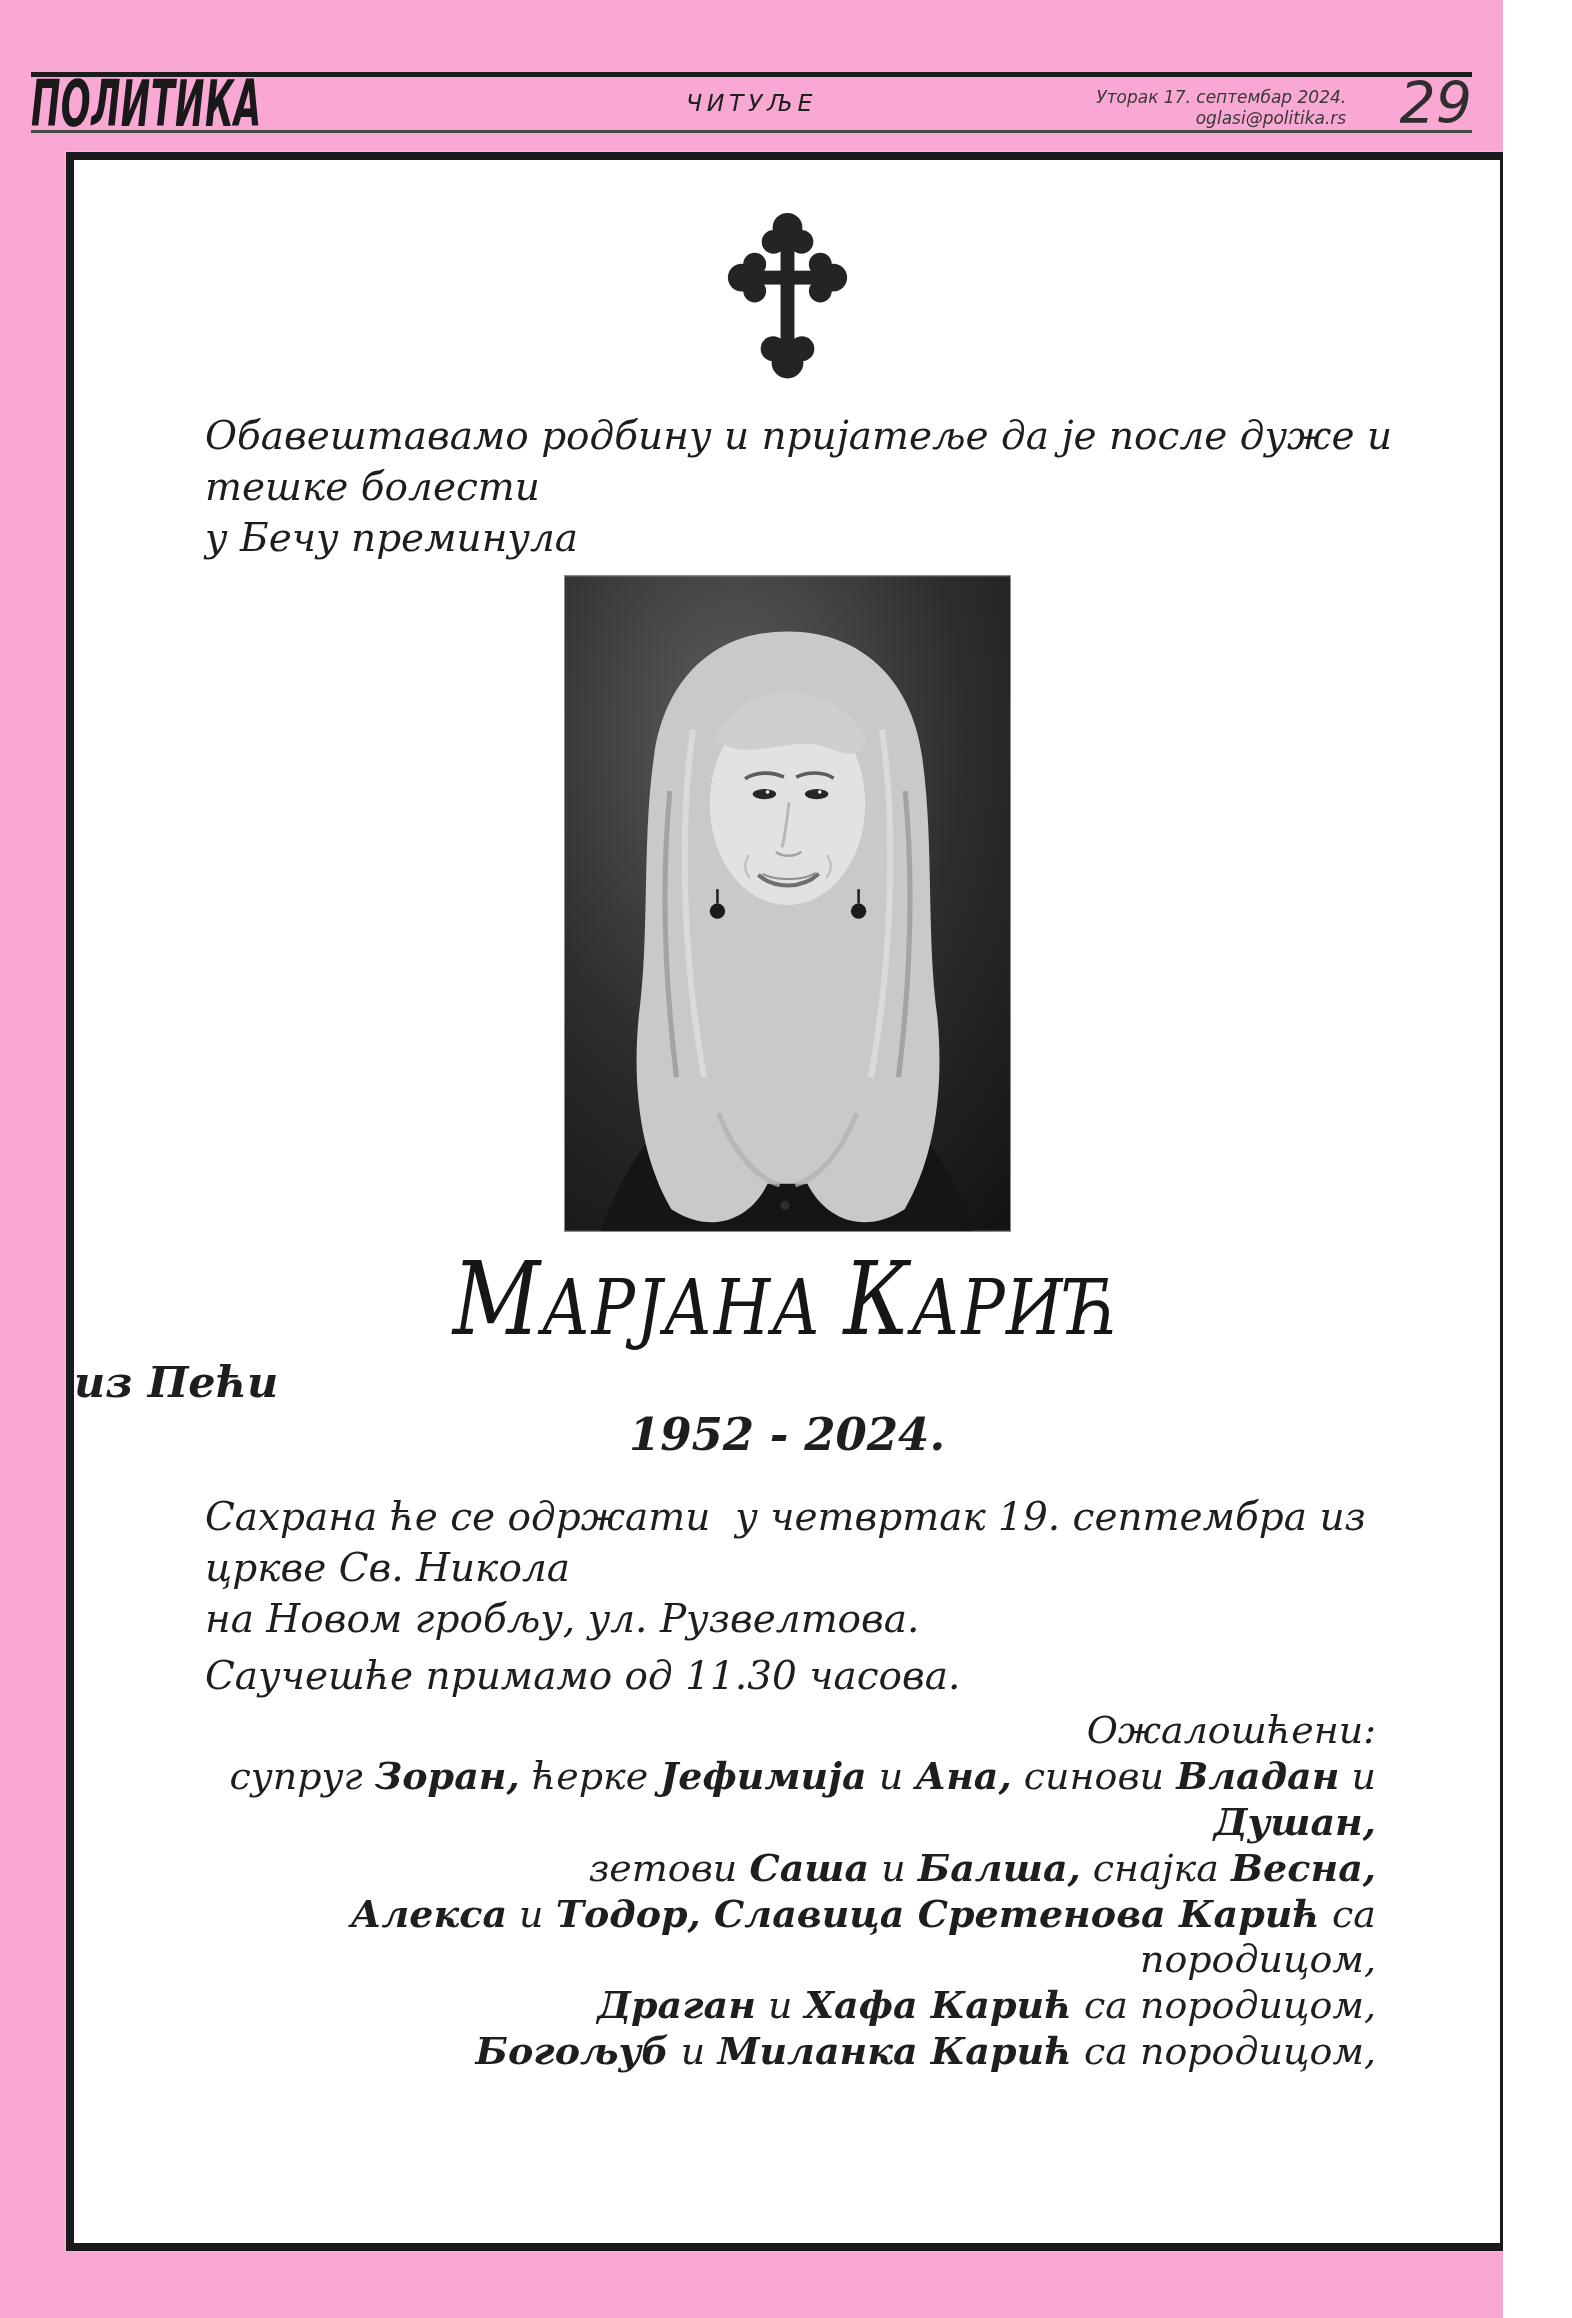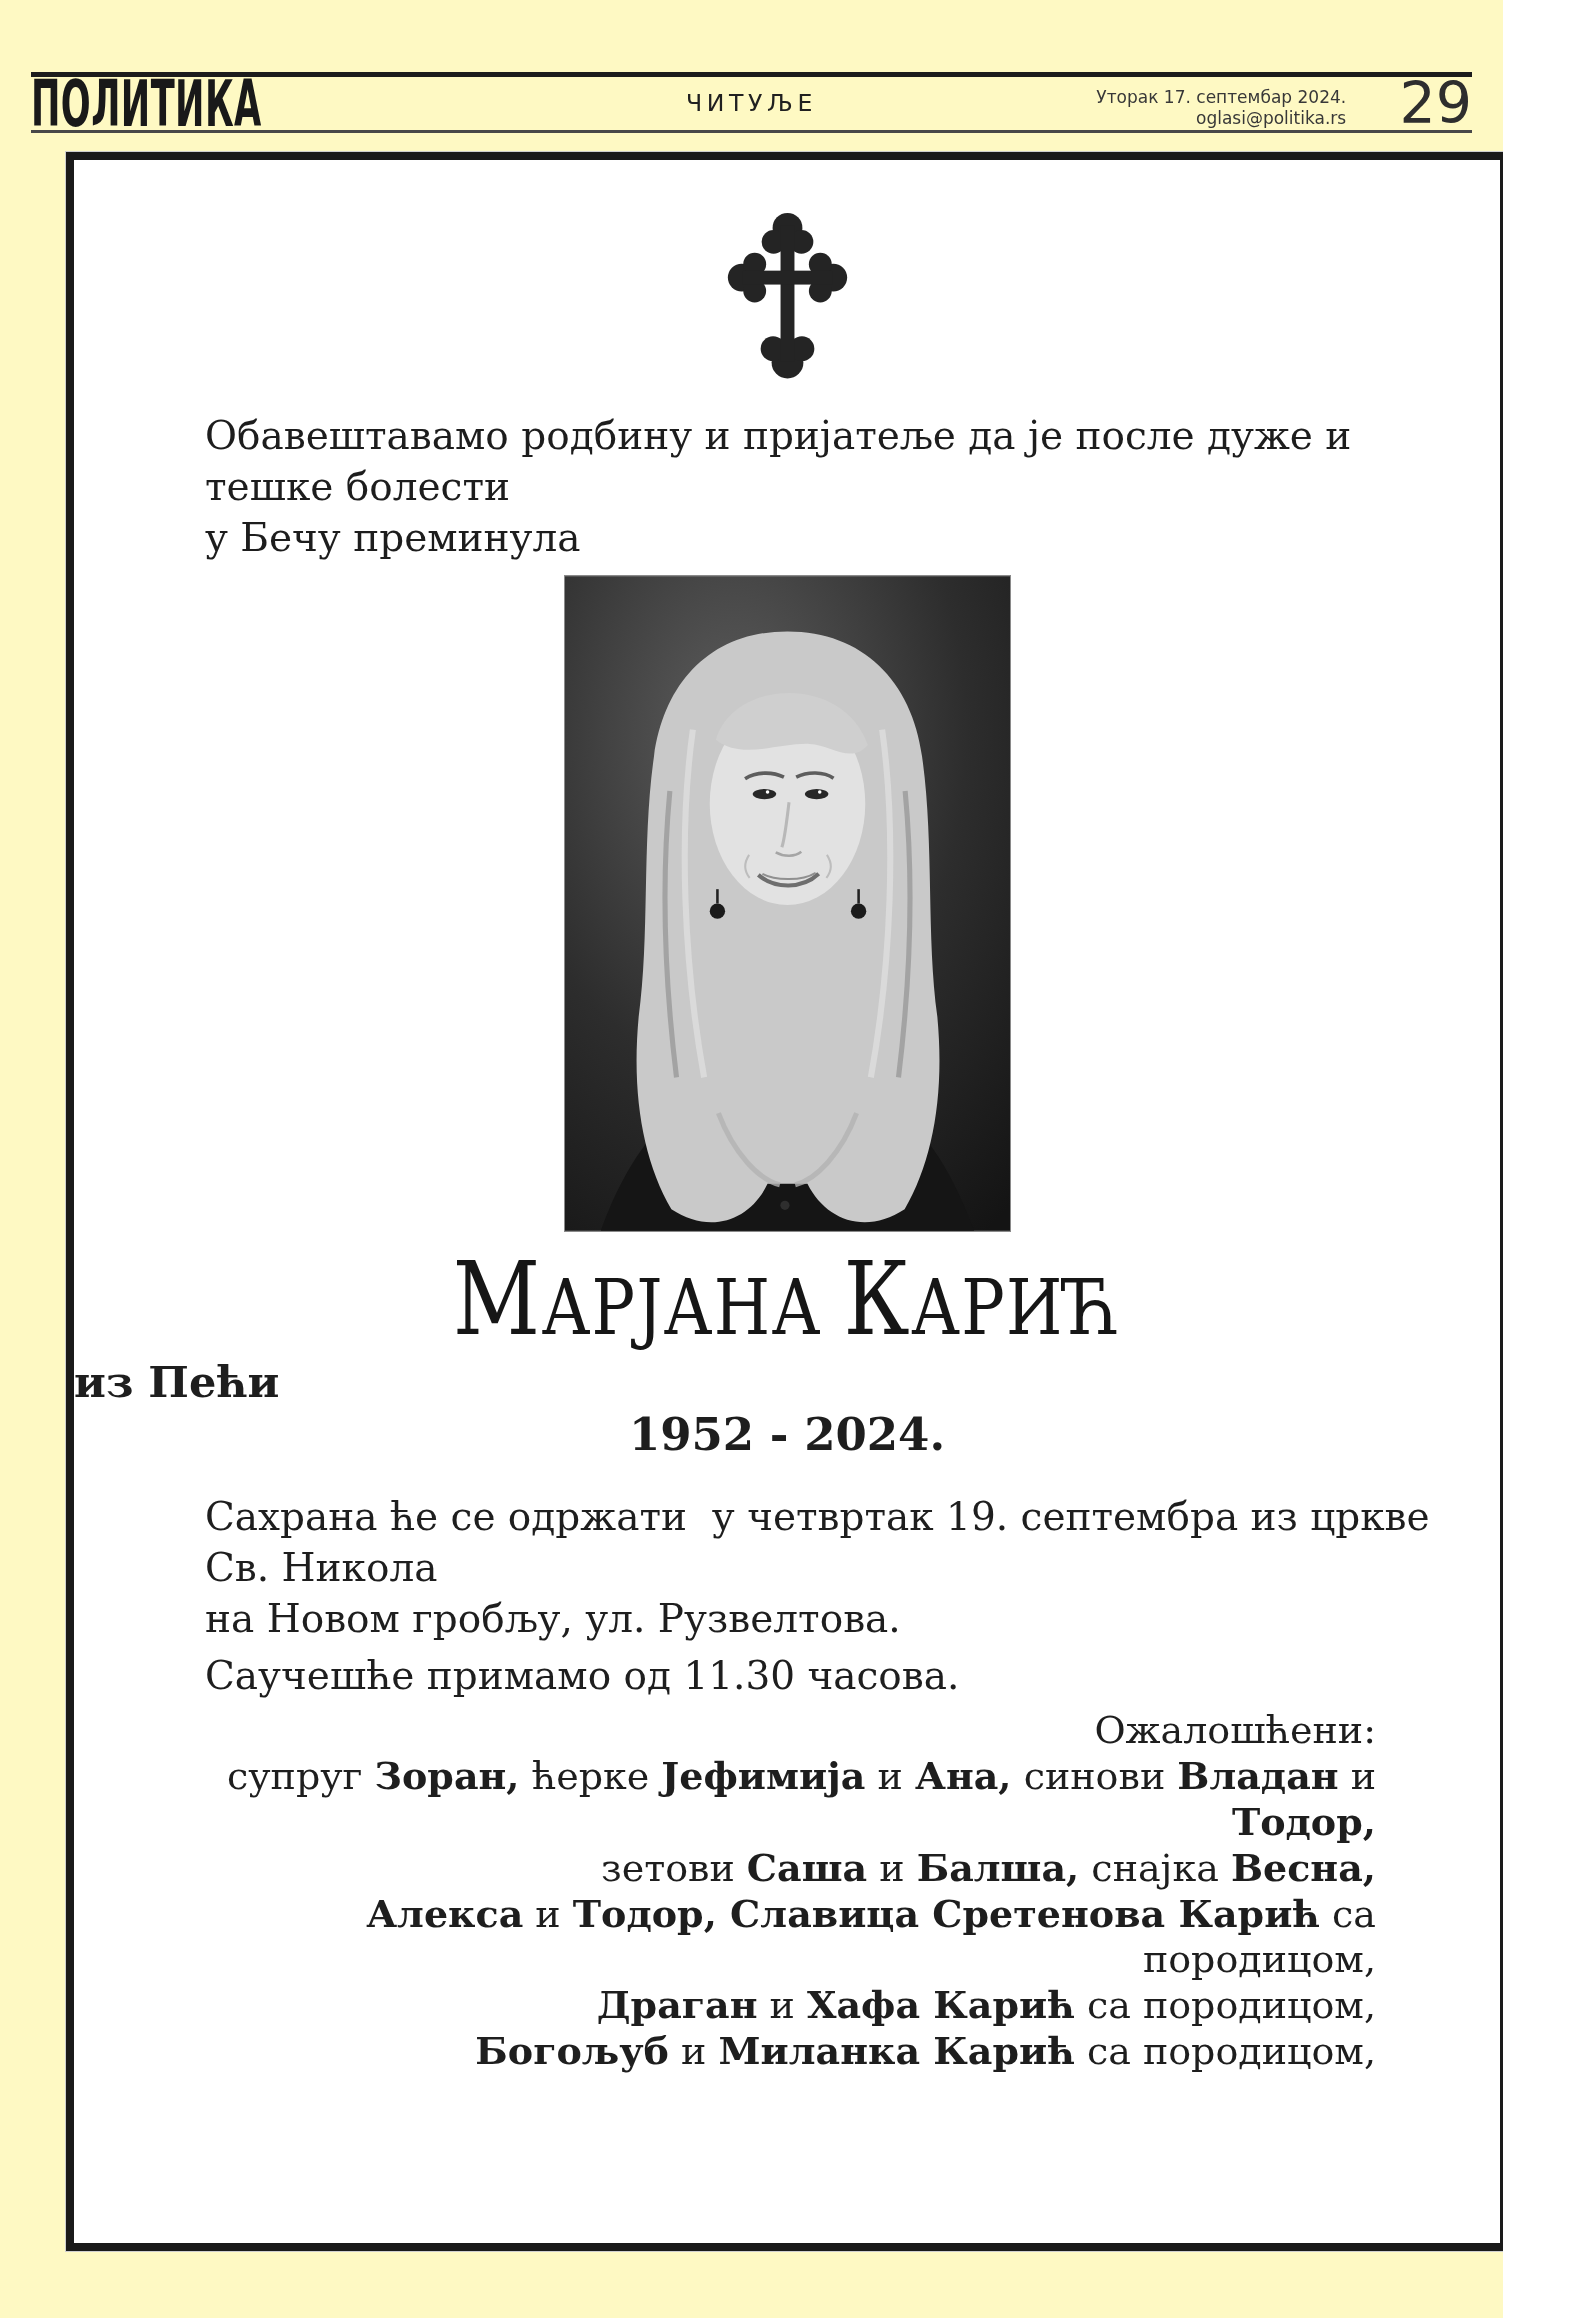--- a/index.html
+++ b/index.html
@@ -1,20 +1,21 @@
 <!DOCTYPE html>
 <html style="font-size:8.2px"><head>
 <meta charset="utf-8">
 <style>
   * { margin:0; padding:0; box-sizing:border-box; }
   html,body { background:#ffffff; }
   .page {
     position:relative; width:1503px; height:2319px;
-    background:#fef9c3; overflow:hidden; color:#1e1e1e;
+    background:#f9a8d4; overflow:hidden; color:#1e1e1e;
     font-family:"DejaVu Serif","Liberation Serif",serif;
+    font-style:italic;
   }
   
   .header { position:absolute; top:72px; left:31px; right:31px; }
   .top-rule { height:4.6px; background:#1c1c1c; }
   .header-row { position:relative; height:53px; display:flex; align-items:center; }
   .masthead {
     font-family:"DejaVu Sans","Liberation Sans",sans-serif;
     font-weight:700; font-size:44px; color:#191919; letter-spacing:0.5px;
     transform:scale(0.80,1.45); transform-origin:left center; white-space:nowrap;
   }
@@ -163,21 +164,21 @@
           <div class="fline">Сахрана ће се одржати  у четвртак 19. септембра из цркве Св. Никола</div>
           <div class="fline">на Новом гробљу, ул. Рузвелтова.</div>
         </div>
         <div class="fpara">
           <div class="fline">Саучешће примамо од 11.30 часова.</div>
         </div>
       </div>
 
     <div class="mourners" id="mourners">
       <div class="m-line">Ожалошћени:</div>
-    <div class="m-line"><span class="">супруг </span><span class="b">Зоран,</span><span class=""> ћерке </span><span class="b">Јефимија</span><span class=""> и </span><span class="b">Ана,</span><span class=""> синови </span><span class="b">Владан</span><span class=""> и </span><span class="b">Тодор,</span></div>
+    <div class="m-line"><span class="">супруг </span><span class="b">Зоран,</span><span class=""> ћерке </span><span class="b">Јефимија</span><span class=""> и </span><span class="b">Ана,</span><span class=""> синови </span><span class="b">Владан</span><span class=""> и </span><span class="b">Душан,</span></div>
         <div class="m-line"><span class="">зетови </span><span class="b">Саша</span><span class=""> и </span><span class="b">Балша,</span><span class=""> снајка </span><span class="b">Весна,</span></div>
         <div class="m-line"><span class="b">Алекса</span><span class=""> и </span><span class="b">Тодор, Славица Сретенова Карић</span><span class=""> са породицом,</span></div>
         <div class="m-line"><span class="b">Драган</span><span class=""> и </span><span class="b">Хафа Карић</span><span class=""> са породицом,</span></div>
         <div class="m-line"><span class="b">Богољуб</span><span class=""> и </span><span class="b">Миланка Карић</span><span class=""> са породицом,</span></div>
       </div>
 
   </div>
 </div>
 
 

